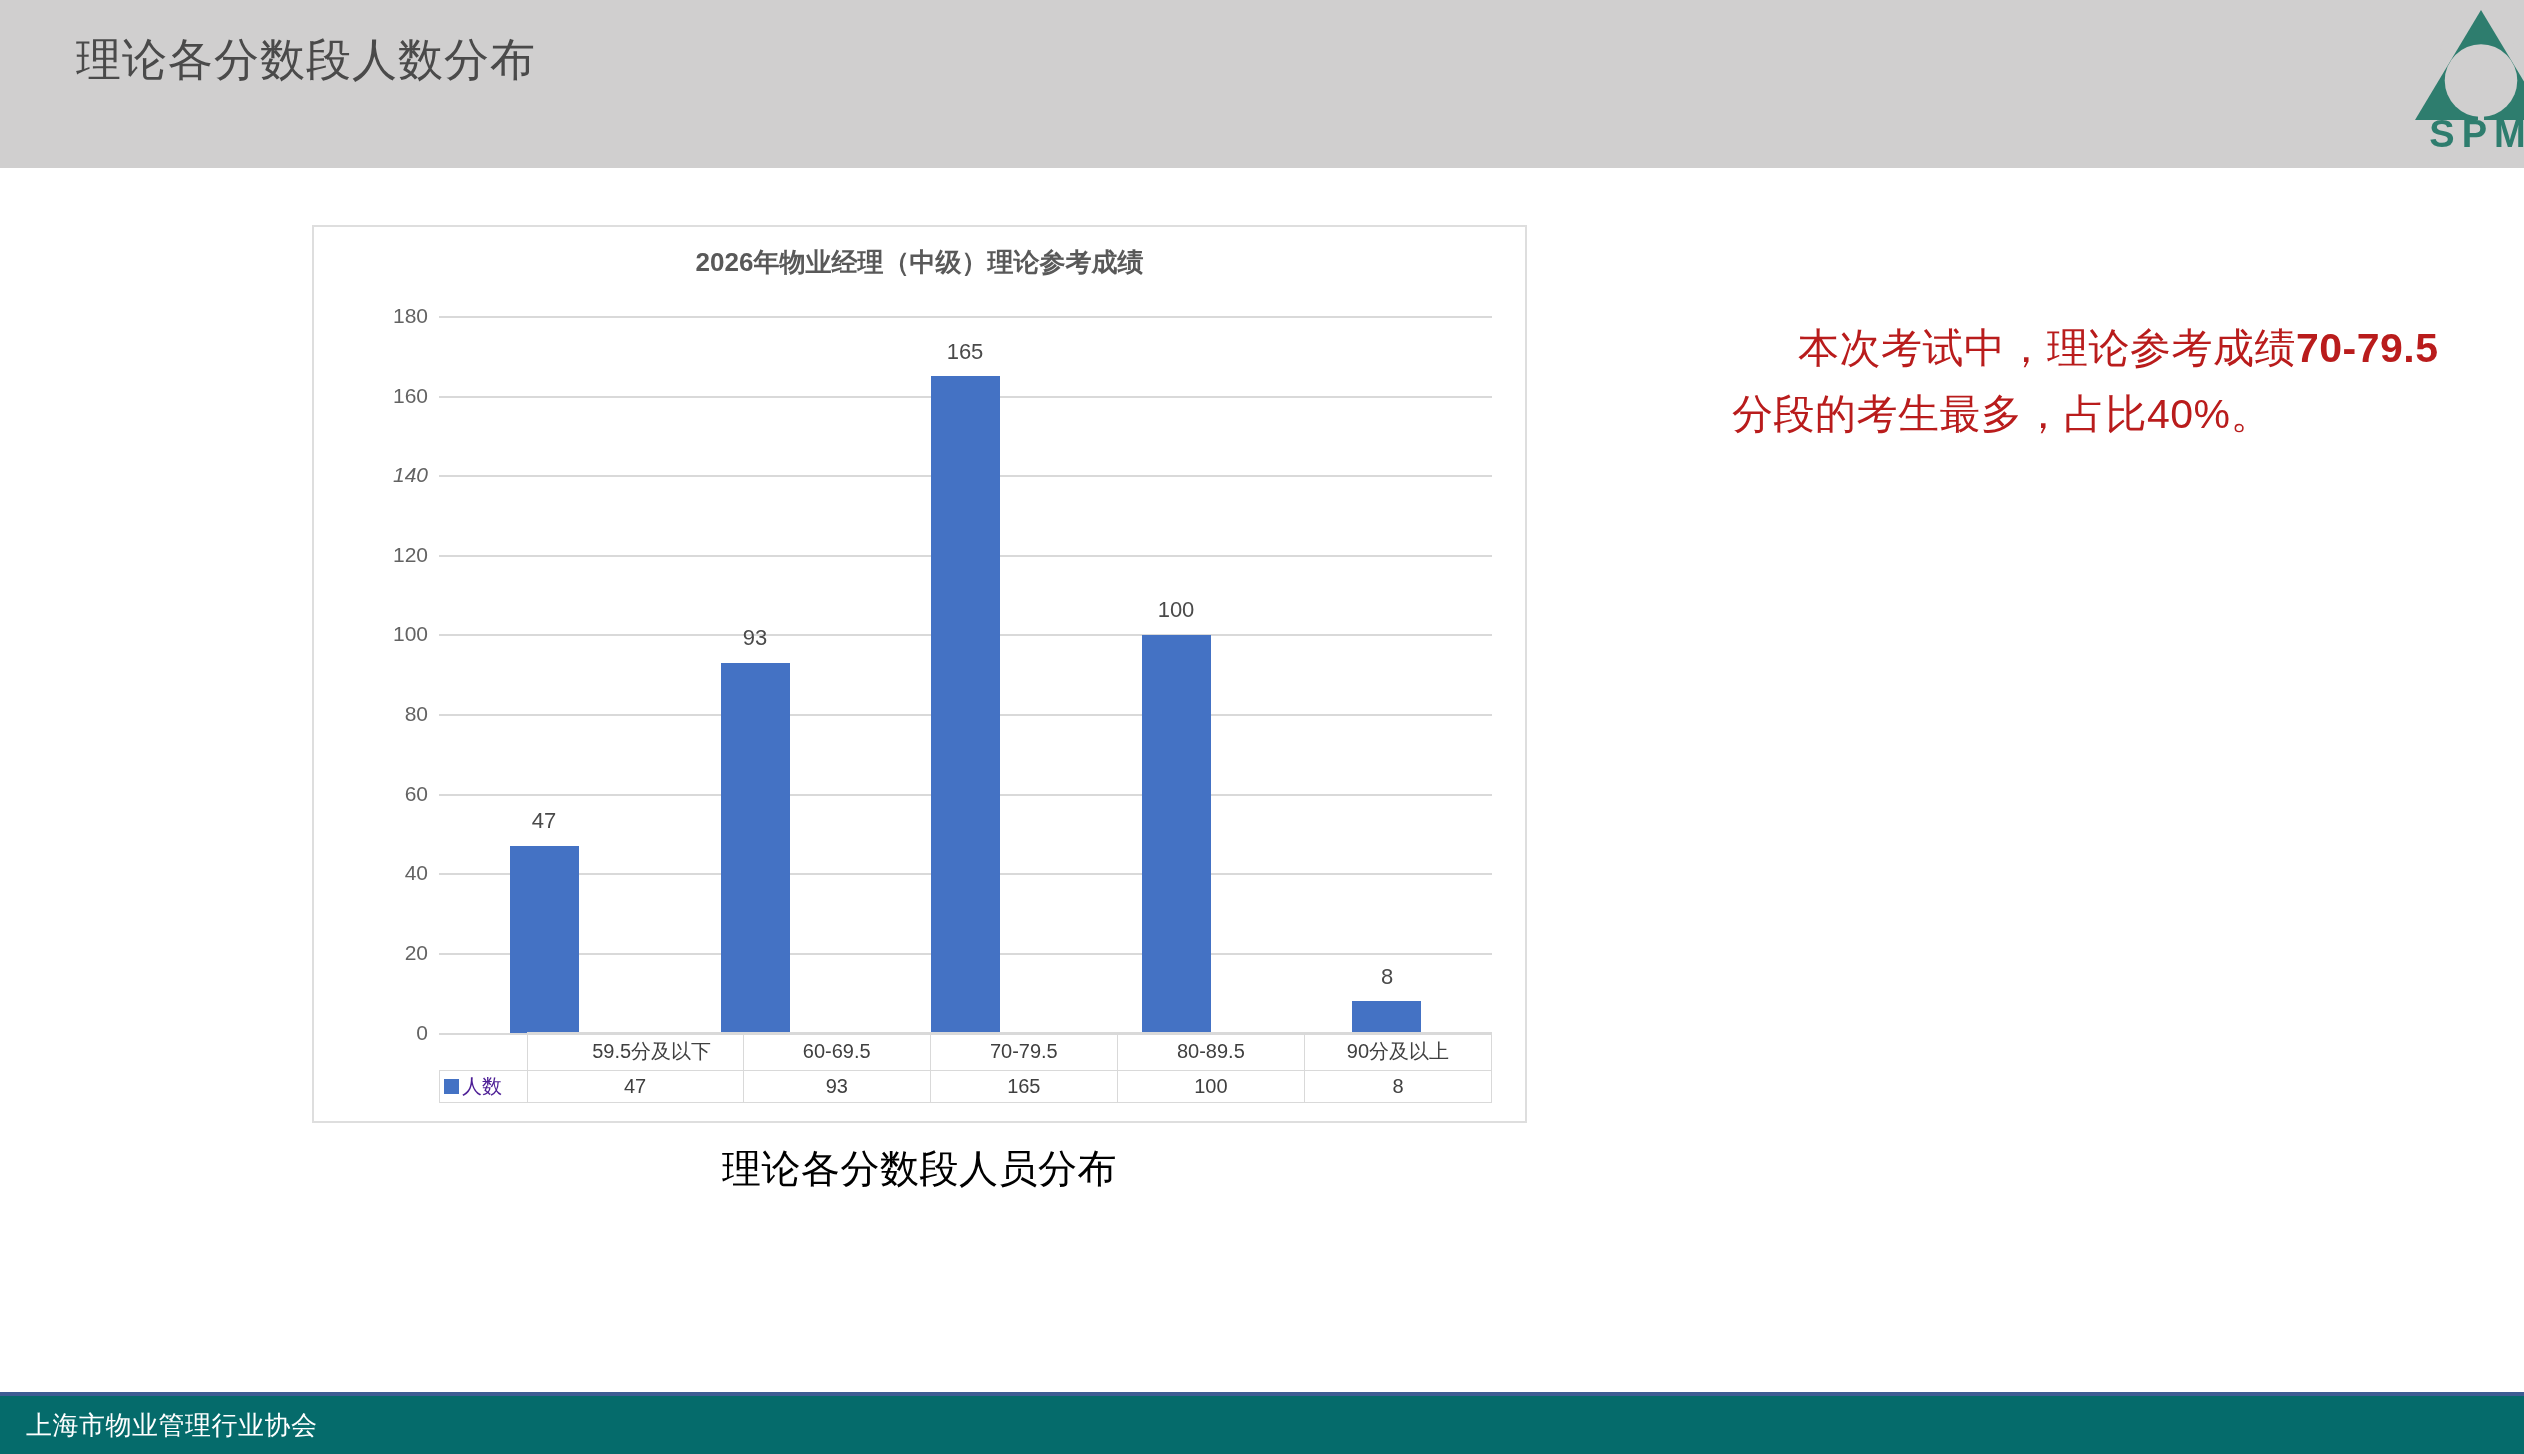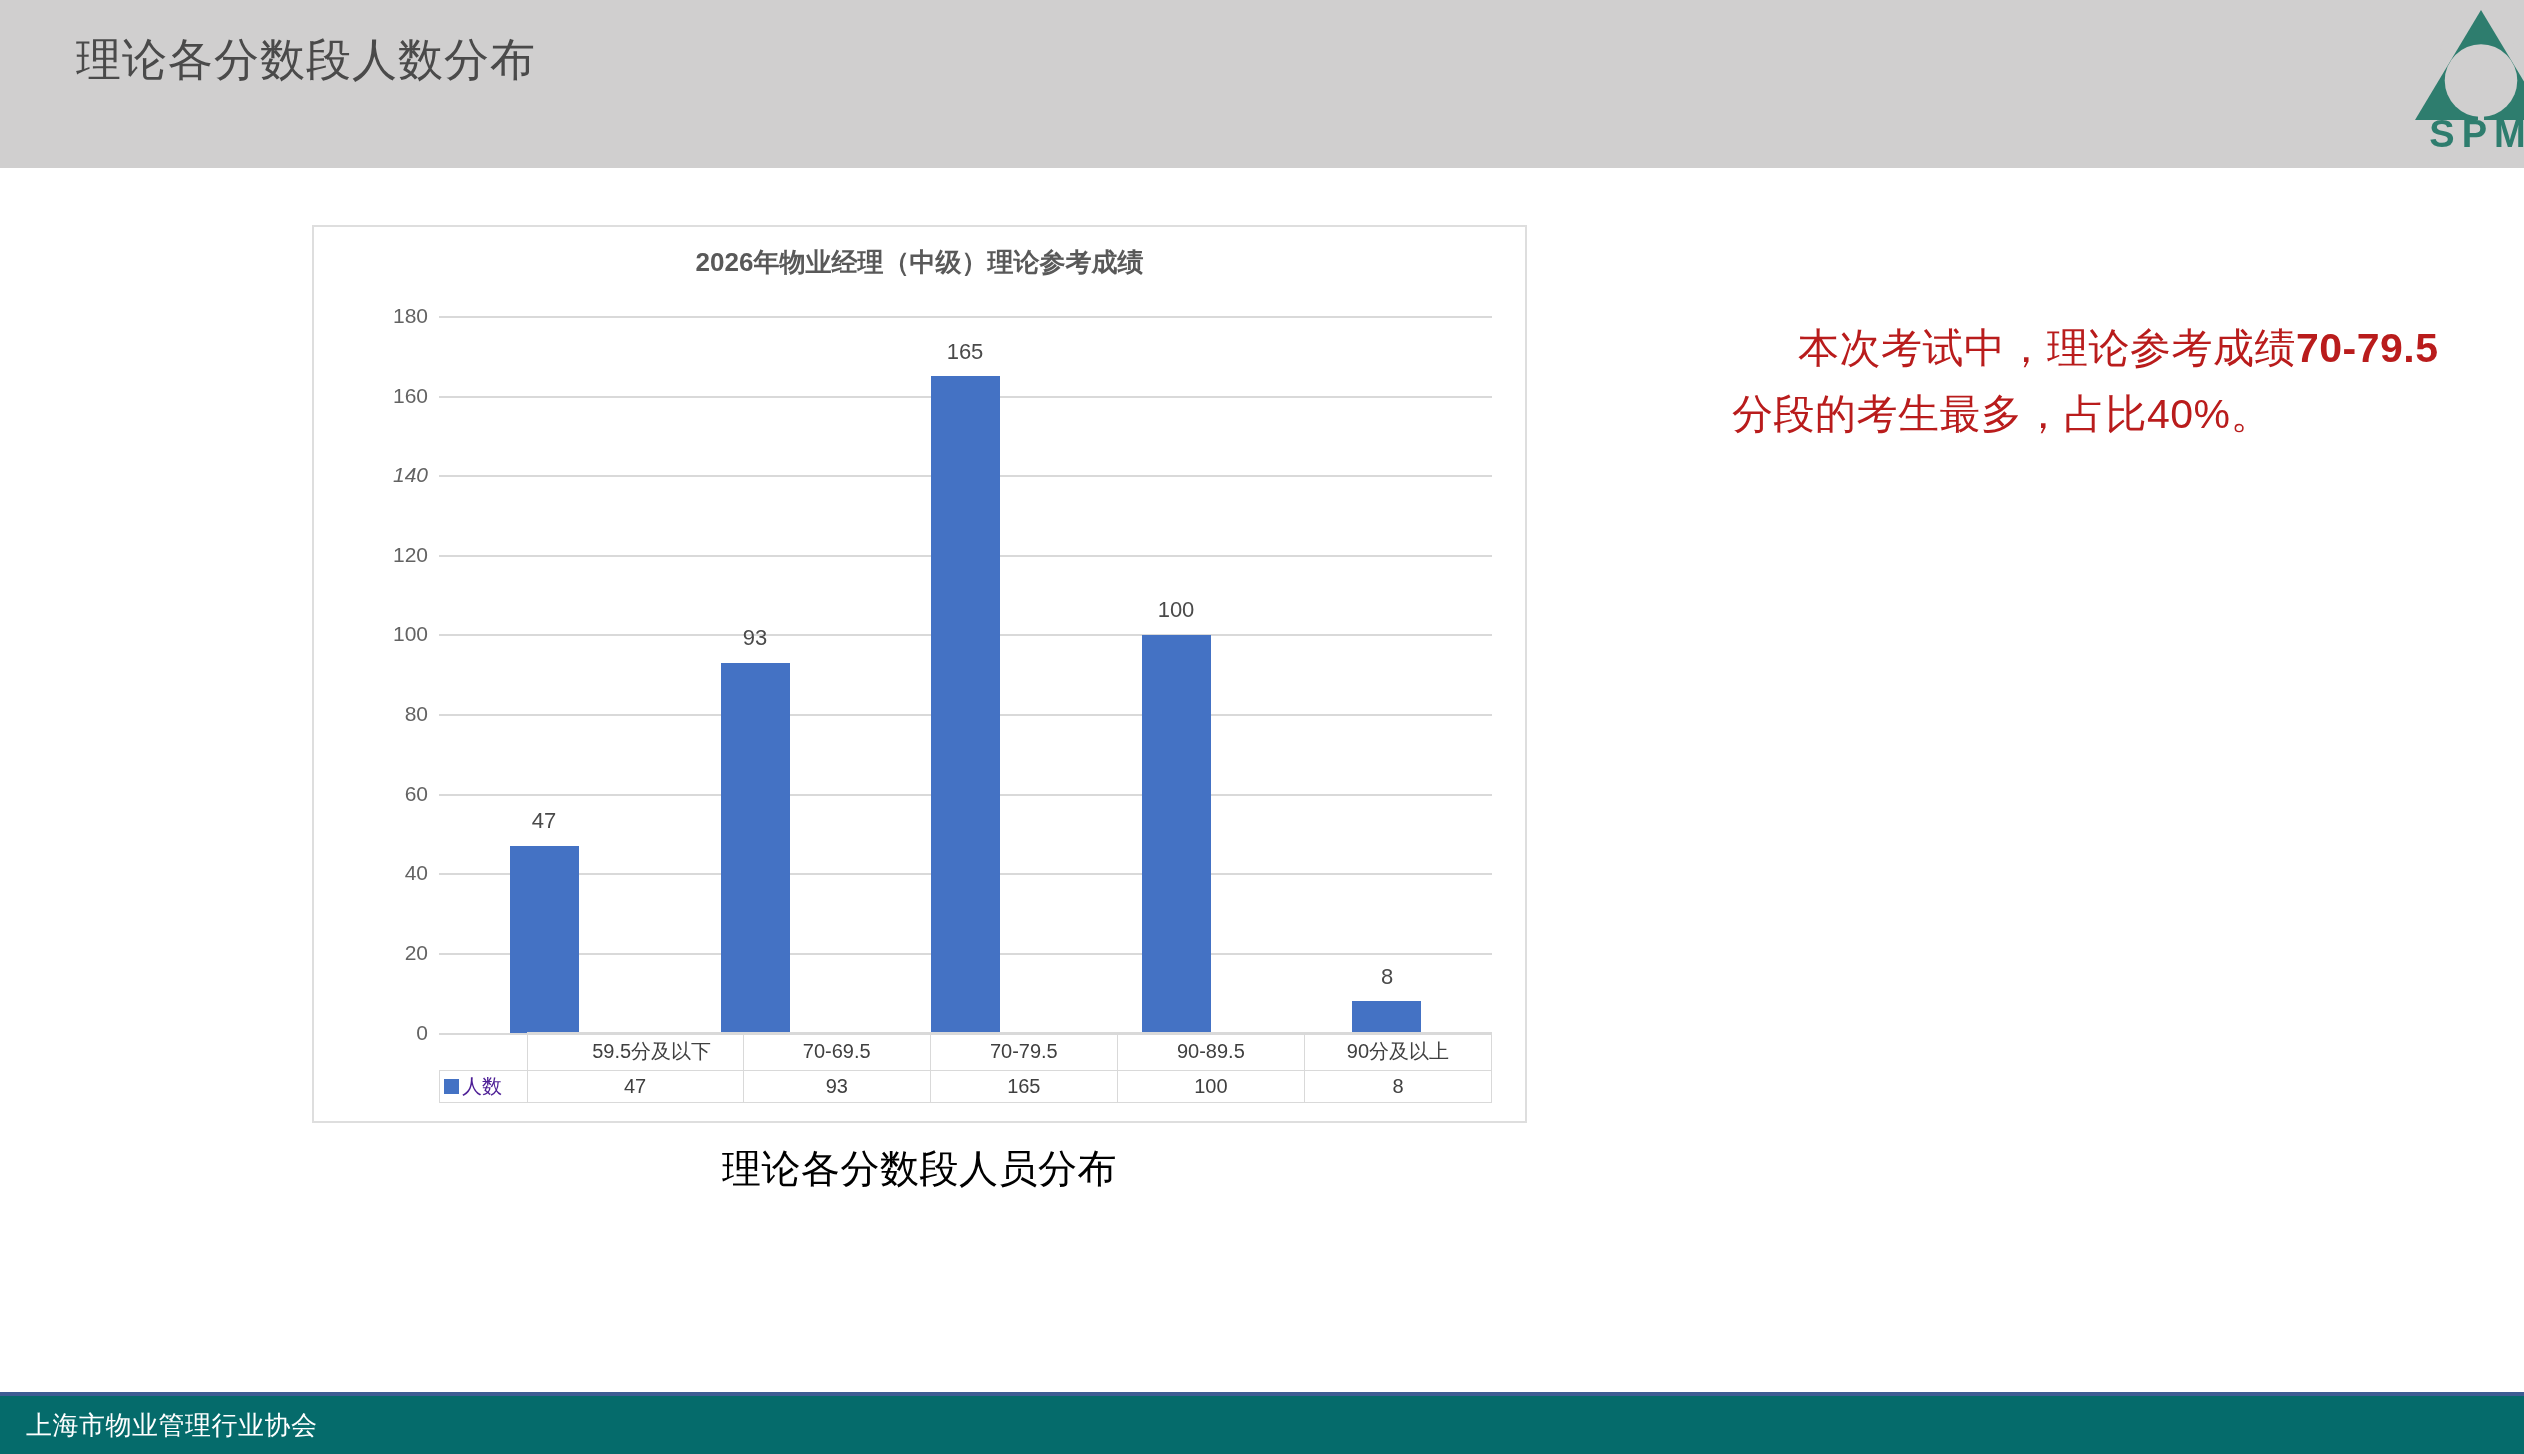--- a/index.html
+++ b/index.html
@@ -252,23 +252,23 @@
       <div class="bar-label" style="left: 737px; top: 318px;">100</div>
       <div class="bar" style="height: 32px; left: 913px; background: rgb(68, 114, 196);"></div>
       <div class="bar-label" style="left: 948px; top: 685px;">8</div>
     </div>
 
   <table class="data-table">
     <tbody id="table-body">
         <tr class="hdr-row">
           <td class="spacer-cell" style="width: 87px;"></td>
           <td style="width: 20%; padding-left: 33px;">59.5分及以下</td>
-          <td style="width: 20%;">70-69.5</td>
+          <td style="width: 20%;">60-69.5</td>
           <td style="width: 20%;">70-79.5</td>
-          <td style="width: 20%;">90-89.5</td>
+          <td style="width: 20%;">80-89.5</td>
           <td style="width: 20%;">90分及以上</td>
         </tr>
         <tr>
           <td style="width: 87px;">
             <div class="legend-inner">
               <span class="legend-swatch" style="background: rgb(68, 114, 196);"></span>
               <span class="legend-text">人数</span>
             </div>
           </td>
           <td style="width: 20%;">47</td>

